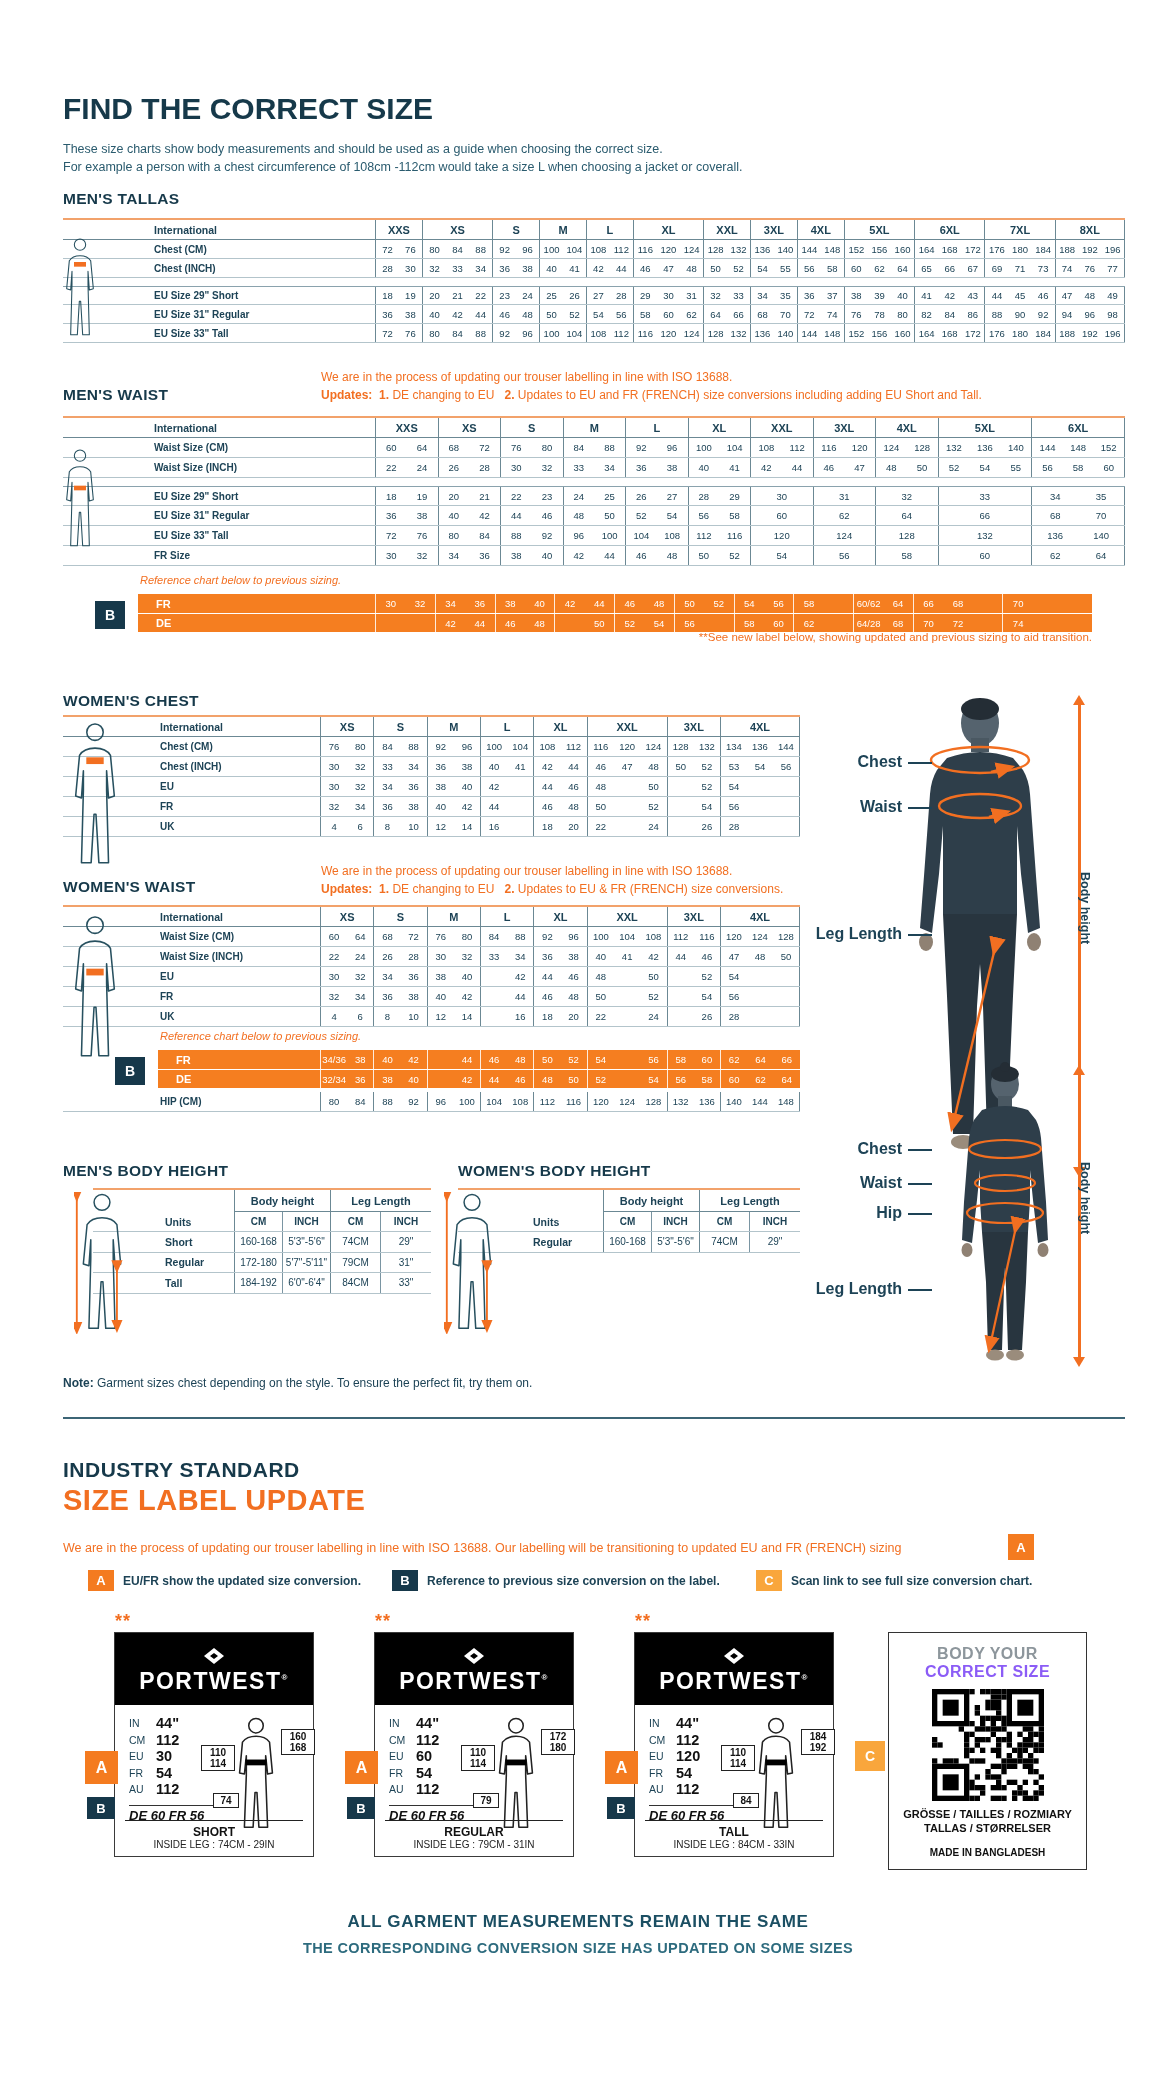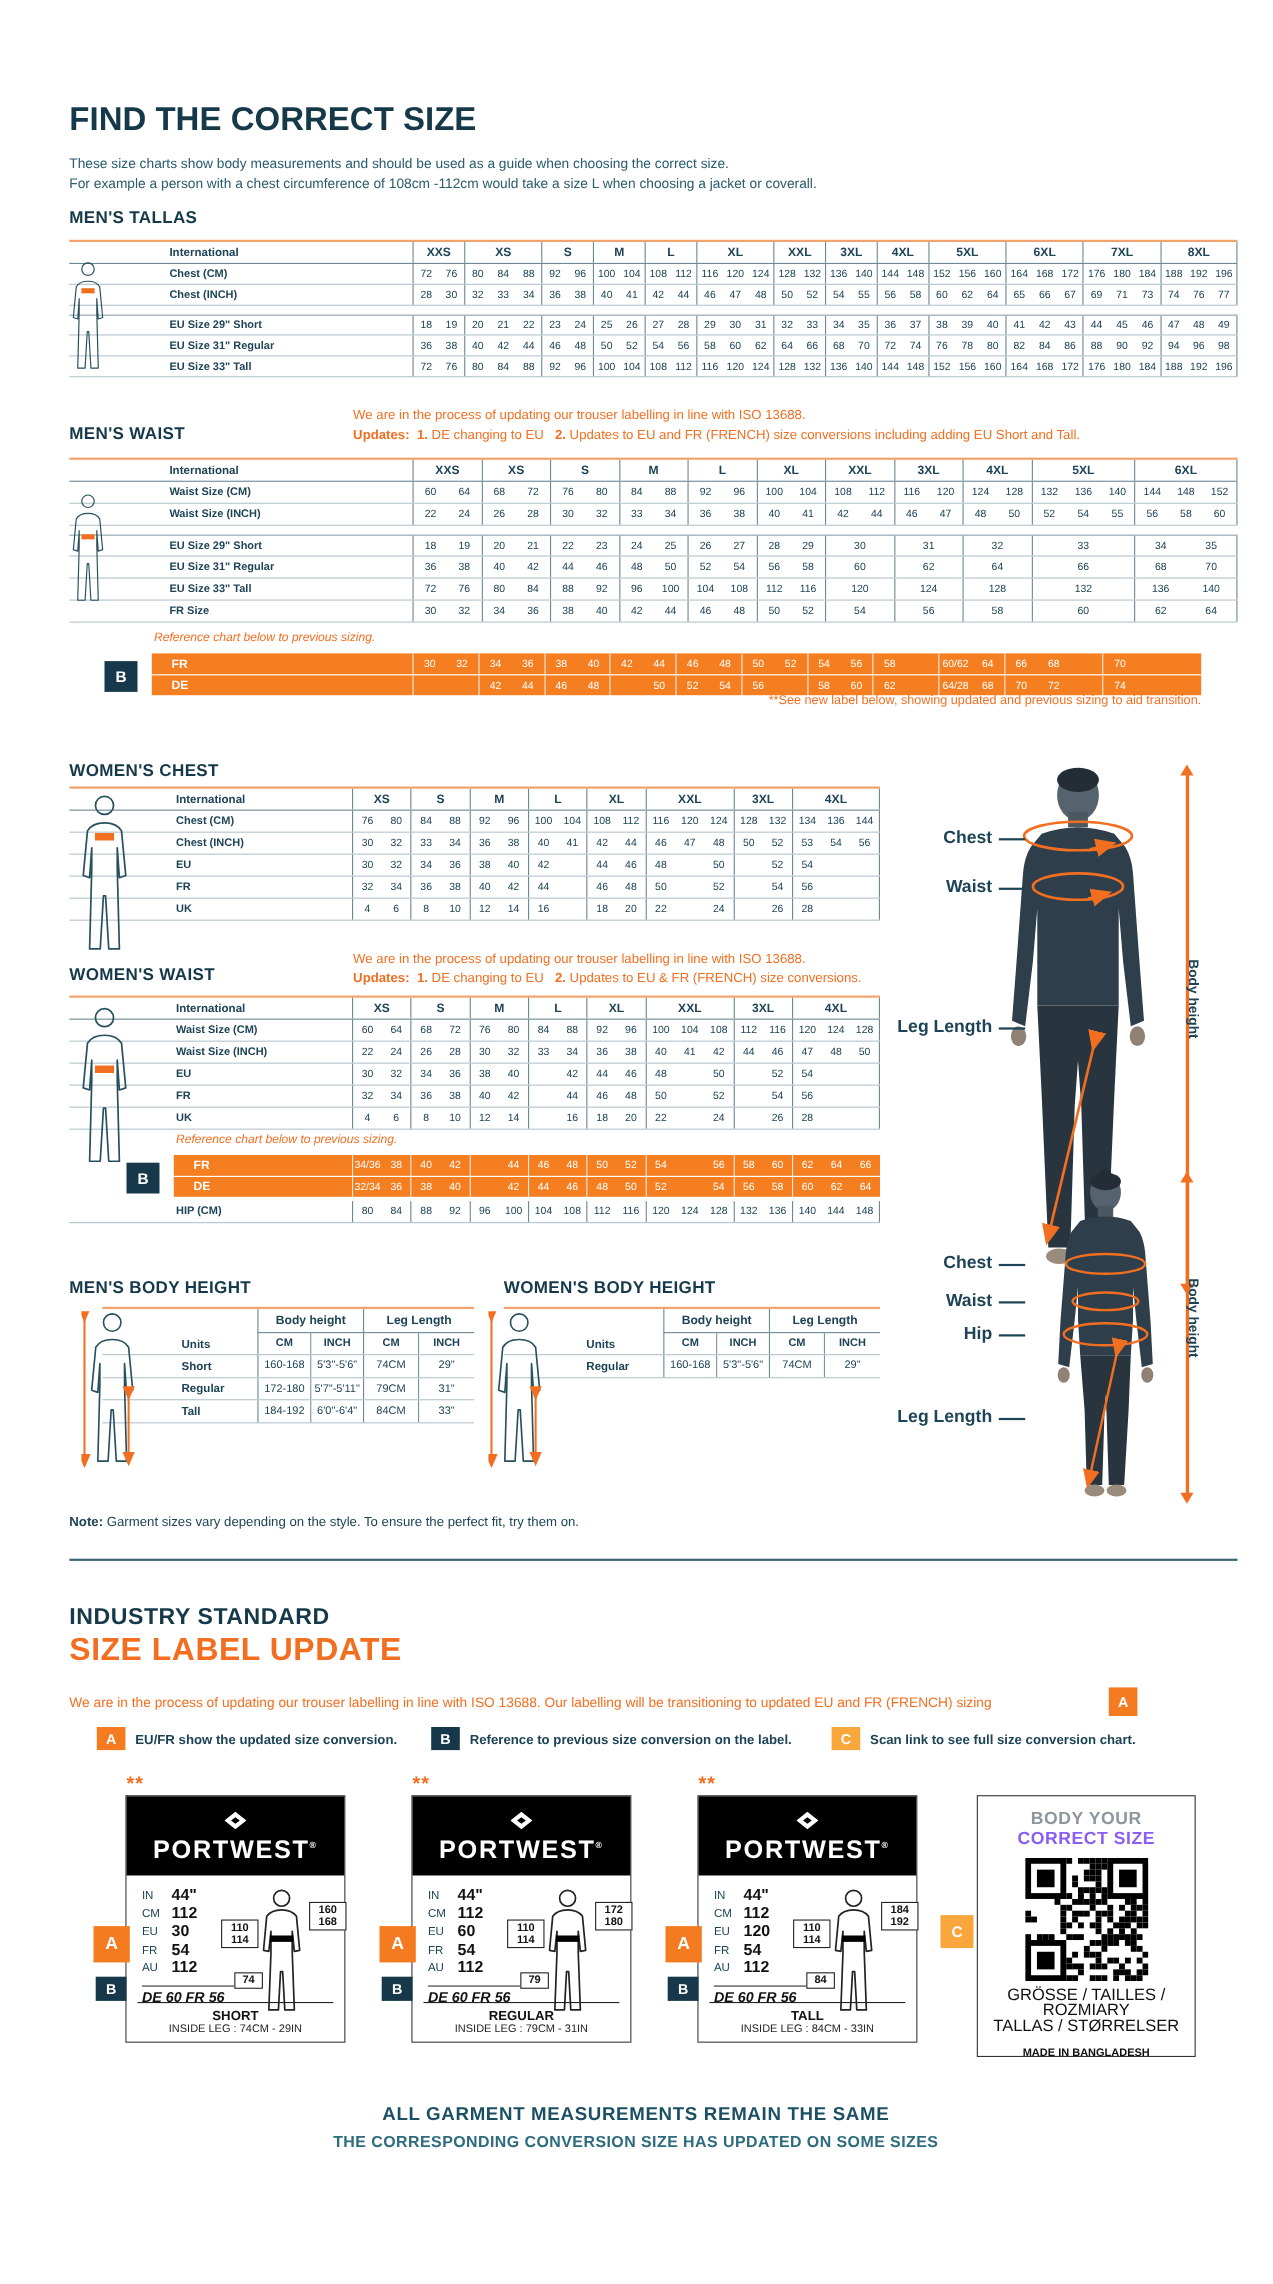--- a/index.html
+++ b/index.html
@@ -83,21 +83,21 @@
   .card-foot{position:absolute;left:10px;right:10px;bottom:6px;border-top:1.5px solid #222;text-align:center;padding-top:4px;}
   .fit-name{font-size:12px;font-weight:800;color:#111;}
   .inside-leg{font-size:10px;color:#222;}
   .card-badge-a{position:absolute;left:-30px;top:118px;width:33px;height:33px;font-size:16px;}
   .card-badge-b{position:absolute;left:-28px;top:164px;width:28px;height:22px;font-size:13px;}
   
   .qr-card{position:absolute;width:199px;height:238px;border:1.5px solid #333;background:#fff;box-sizing:border-box;text-align:center;}
   .qr-l1{margin-top:12px;font-size:16px;font-weight:600;color:#8d969c;letter-spacing:.5px;}
   .qr-l2{font-size:16px;font-weight:800;color:#8b5cf6;letter-spacing:.5px;}
   .qr-box{margin:8px auto 0;width:112px;height:112px;}
-  .qr-langs{font-size:15px;font-weight:400;color:#101010;line-height:14px;margin-top:6px;}
+  .qr-langs{font-size:11px;font-weight:700;color:#101010;line-height:14px;margin-top:6px;}
   .qr-made{font-size:10px;font-weight:800;color:#101010;margin-top:12px;}
   .qr-badge-c{position:absolute;left:-34px;top:108px;width:30px;height:30px;font-size:14px;}
   
   .footer1{position:absolute;left:63px;width:1030px;text-align:center;font-size:17px;font-weight:800;color:#1b4f63;letter-spacing:.6px;}
   .footer2{position:absolute;left:63px;width:1030px;text-align:center;font-size:14.5px;font-weight:600;color:#2d6b7e;letter-spacing:.4px;}
   .ficon{position:absolute;}
 </style>
 </head>
 <body>
 
@@ -1546,21 +1546,21 @@
   <div class="fig-label" style="left:802px;top:1174px;">Waist</div>
   <div class="fig-dash" style="left:908px;top:1183px;width:24px;"></div>
   <div class="fig-label" style="left:802px;top:1204px;">Hip</div>
   <div class="fig-dash" style="left:908px;top:1213px;width:24px;"></div>
   <div class="fig-label" style="left:802px;top:1280px;">Leg Length</div>
   <div class="fig-dash" style="left:908px;top:1289px;width:24px;"></div>
   <div class="varrow" style="left:1078px;top:1074px;height:284px;"></div>
   <div class="vlabel" style="left:1092px;top:1162px;">Body height</div>
 
   <div class="note-line" style="left:63px;top:1376px;">
-    <b>Note:</b> <span>Garment sizes vary depending on the style. To ensure the perfect fit, try them on.</span>
+    <b>Note:</b> <span>Garment sizes chest depending on the style. To ensure the perfect fit, try them on.</span>
   </div>
   <div class="divider" style="left:63px;top:1417px;width:1062px;"></div>
 
   <div class="ind-h1" style="left:63px;top:1458px;">INDUSTRY STANDARD</div>
   <div class="ind-h2" style="left:63px;top:1484px;">SIZE LABEL UPDATE</div>
   <div class="ind-intro" style="left:63px;top:1541px;">We are in the process of updating our trouser labelling in line with ISO 13688. Our labelling will be transitioning to updated EU and FR (FRENCH) sizing</div>
   <div class="badge badge-a abs" style="left:1008px;top:1534px;width:26px;height:26px;font-size:13px;">A</div>
 
   <div class="leg-item" style="left:88px;top:1570px;">
     <span class="badge badge-a">A</span>

